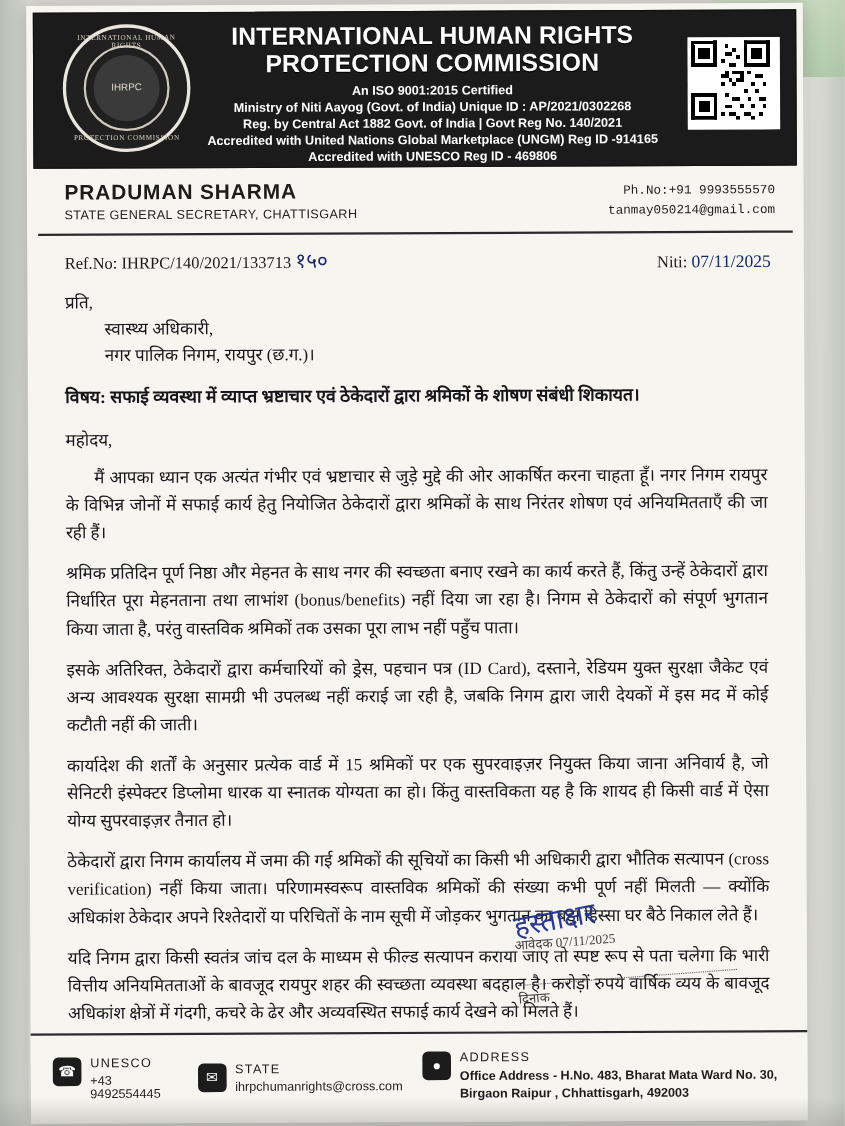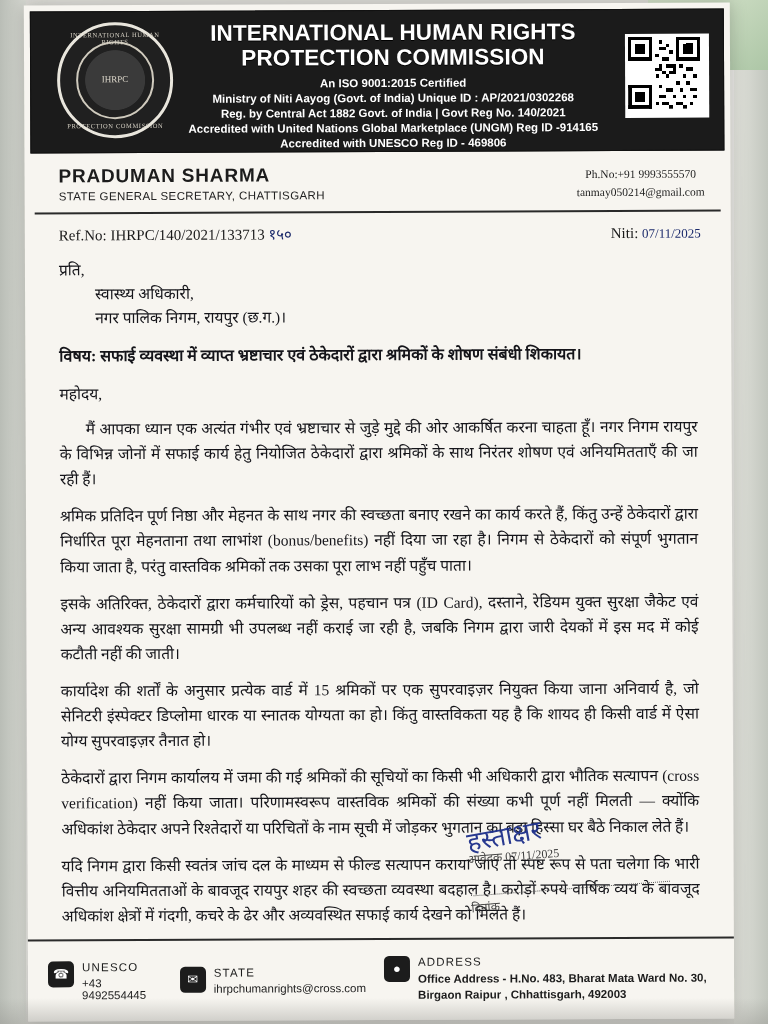--- a/index.html
+++ b/index.html
@@ -42,21 +42,21 @@
   .seal{
     position:absolute;left:26px;top:10px;width:110px;height:110px;border-radius:50%;
     border:3px solid #e9e6dd;
     background:radial-gradient(circle at 50% 50%,#3a3a3a 0 38%,#202020 39% 100%);
     display:flex;align-items:center;justify-content:center;
   }
   .seal .inner{
     width:74px;height:74px;border-radius:50%;border:2px solid #cfcabd;
     display:flex;align-items:center;justify-content:center;
     font-size:9px;line-height:1.05;text-align:center;color:#ded9cc;
-    font-family:Liberation Serif, serif;
+    font-family:Liberation Sans, sans-serif;
   }
   .seal .ring-text{
     position:absolute;top:6px;left:0;width:100%;text-align:center;
     font-size:6.5px;letter-spacing:.6px;color:#d8d3c6;
   }
   .seal .ring-text.b{top:auto;bottom:6px;}
   .hdr-main{
     margin-left:150px;margin-right:118px;padding-top:10px;text-align:center;
   }
   .org-title{
@@ -82,35 +82,35 @@
   }
   .pname{
     font-family:"Liberation Sans",sans-serif;
     font-size:19px;font-weight:bold;letter-spacing:.8px;color:#1c1c1c;
   }
   .pdesig{
     font-family:"Liberation Sans",sans-serif;
     font-size:11.5px;letter-spacing:.4px;color:#222;margin-top:3px;
   }
   .contact{
-    position:absolute;right:26px;top:14px;text-align:center;
-    font-family:Liberation Serif, serif;font-size:11.5px;color:#1d1d1d;line-height:1.6;
+    position:absolute;right:26px;top:14px;text-align:right;
+    font-family:Liberation Mono, monospace;font-size:11.5px;color:#1d1d1d;line-height:1.6;
   }
   .rule{
     height:2px;background:#2a2a2a;margin:2px 10px 0 10px;
   }
   
   .refrow{
     display:flex;justify-content:space-between;align-items:flex-end;
     padding:10px 30px 0 34px;
   }
   .refno{font-size:15px;color:#1a1a1a;}
-  .refhand{font-family:"Liberation Serif",serif;font-size:15px;color:#1b2a6b;}
+  .refhand{font-family:"Liberation Serif",serif;font-size:19px;color:#1b2a6b;}
   .date{font-size:15px;color:#1a1a1a;}
-  .datehand{color:#1b2a6b;font-size:13px;}
+  .datehand{color:#1b2a6b;font-size:16px;}
   
   .body{padding:6px 34px 0 34px;color:#15151a;}
   .to{margin-top:8px;font-size:15.5px;line-height:1.55;}
   .to .l2{margin-left:36px;}
   .to .l3{margin-left:36px;}
   .subject{
     margin-top:14px;font-size:16px;font-weight:bold;line-height:1.5;
   }
   .salute{margin-top:14px;font-size:15.5px;}
   p.para{

